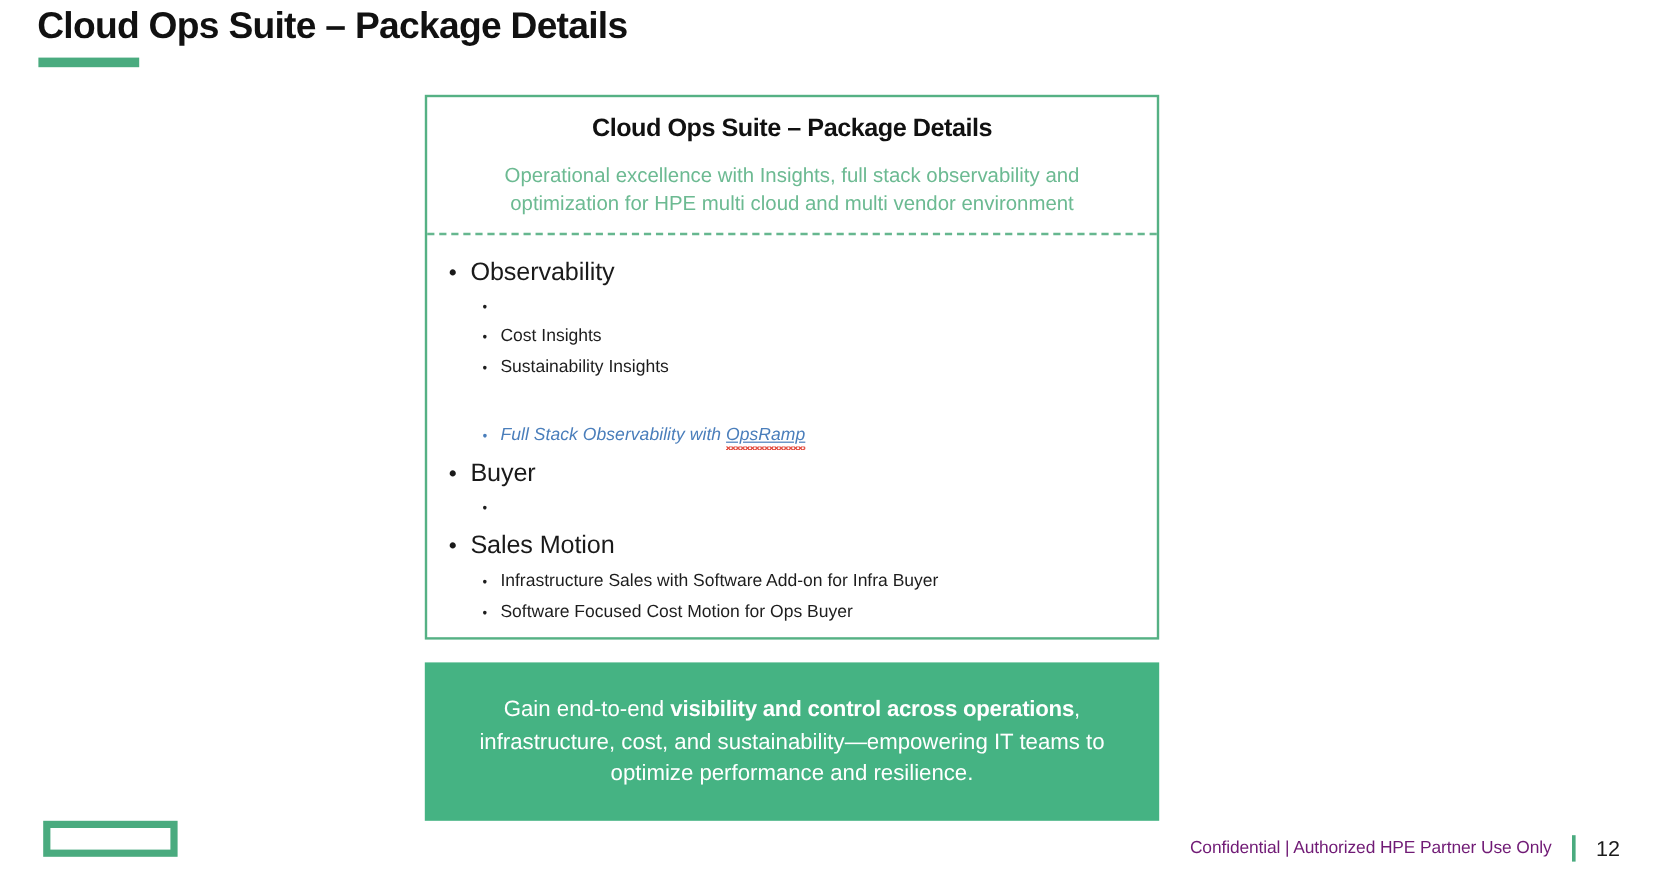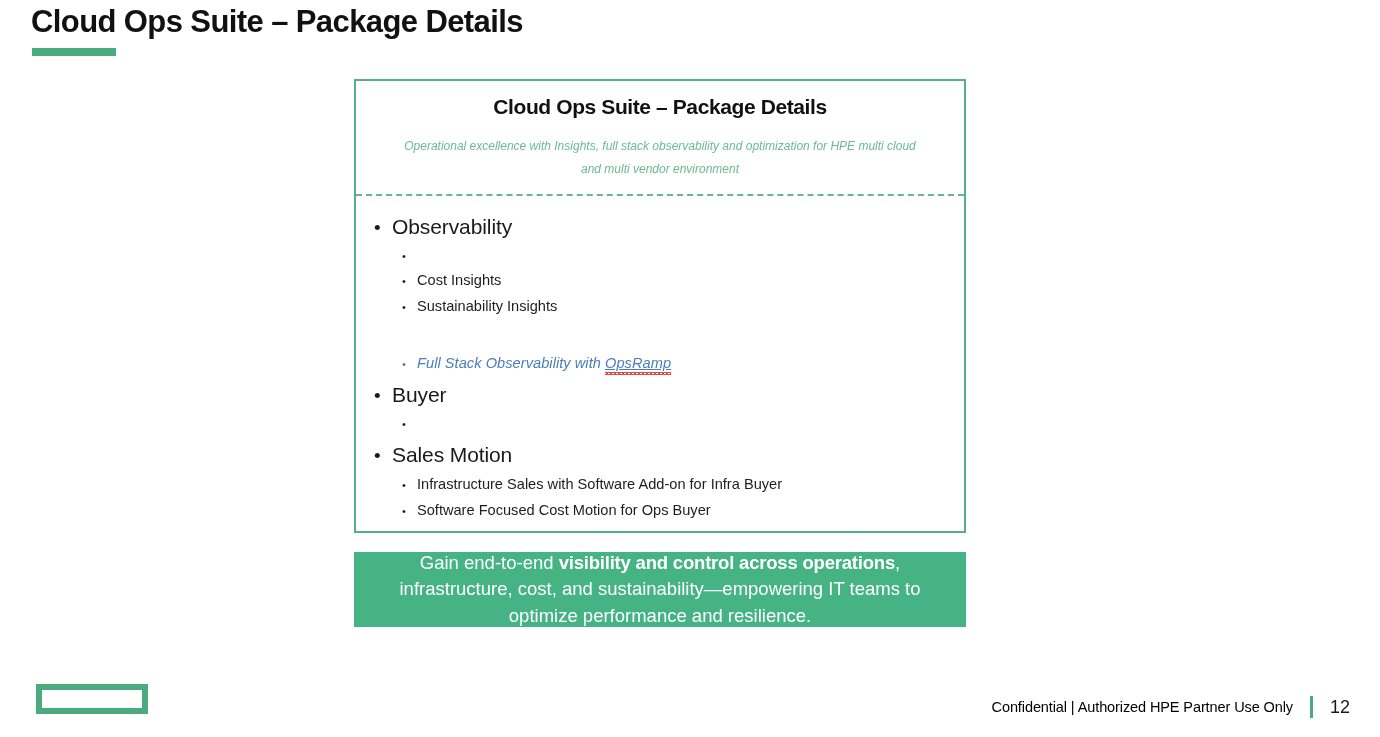--- a/index.html
+++ b/index.html
@@ -49,22 +49,21 @@
   #card-title {
     text-align: center;
     font-size: 21px;
     font-weight: bold;
     color: #111111;
     letter-spacing: -0.4px;
     margin-top: 14px;
   }
   #card-subtitle {
     text-align: center;
-    font-style: italic;
-    font-size: 12px;
+    font-size: 17px;
     line-height: 23px;
     color: #6cba92;
     margin-top: 16px;
     padding: 0 46px;
   }
   #card-divider {
     margin: 13px 0 0 0;
     border: 0;
     border-top: 2px dashed #66b78f;
   }
@@ -138,21 +137,21 @@
     background-size: 4px 3px;
     background-repeat: repeat-x;
   }
 
   
   #callout-box {
     position: absolute;
     left: 354px;
     top: 552px;
     width: 612px;
-    height: 75px;
+    height: 132px;
     background: #45b383;
     box-sizing: border-box;
     display: flex;
     align-items: center;
     justify-content: center;
   }
   #callout-text {
     text-align: center;
     color: #ffffff;
     font-size: 18.5px;
@@ -180,21 +179,21 @@
   #footer {
     position: absolute;
     right: 30px;
     top: 696px;
     display: flex;
     align-items: center;
     white-space: nowrap;
   }
   #footer-confidential {
     font-size: 14.5px;
-    color: #000000;
+    color: #701a75;
     letter-spacing: -0.1px;
   }
   #footer-separator {
     width: 3px;
     height: 22px;
     background: #4aab7f;
     margin: 0 17px;
   }
   #page-number {
     font-size: 18px;

